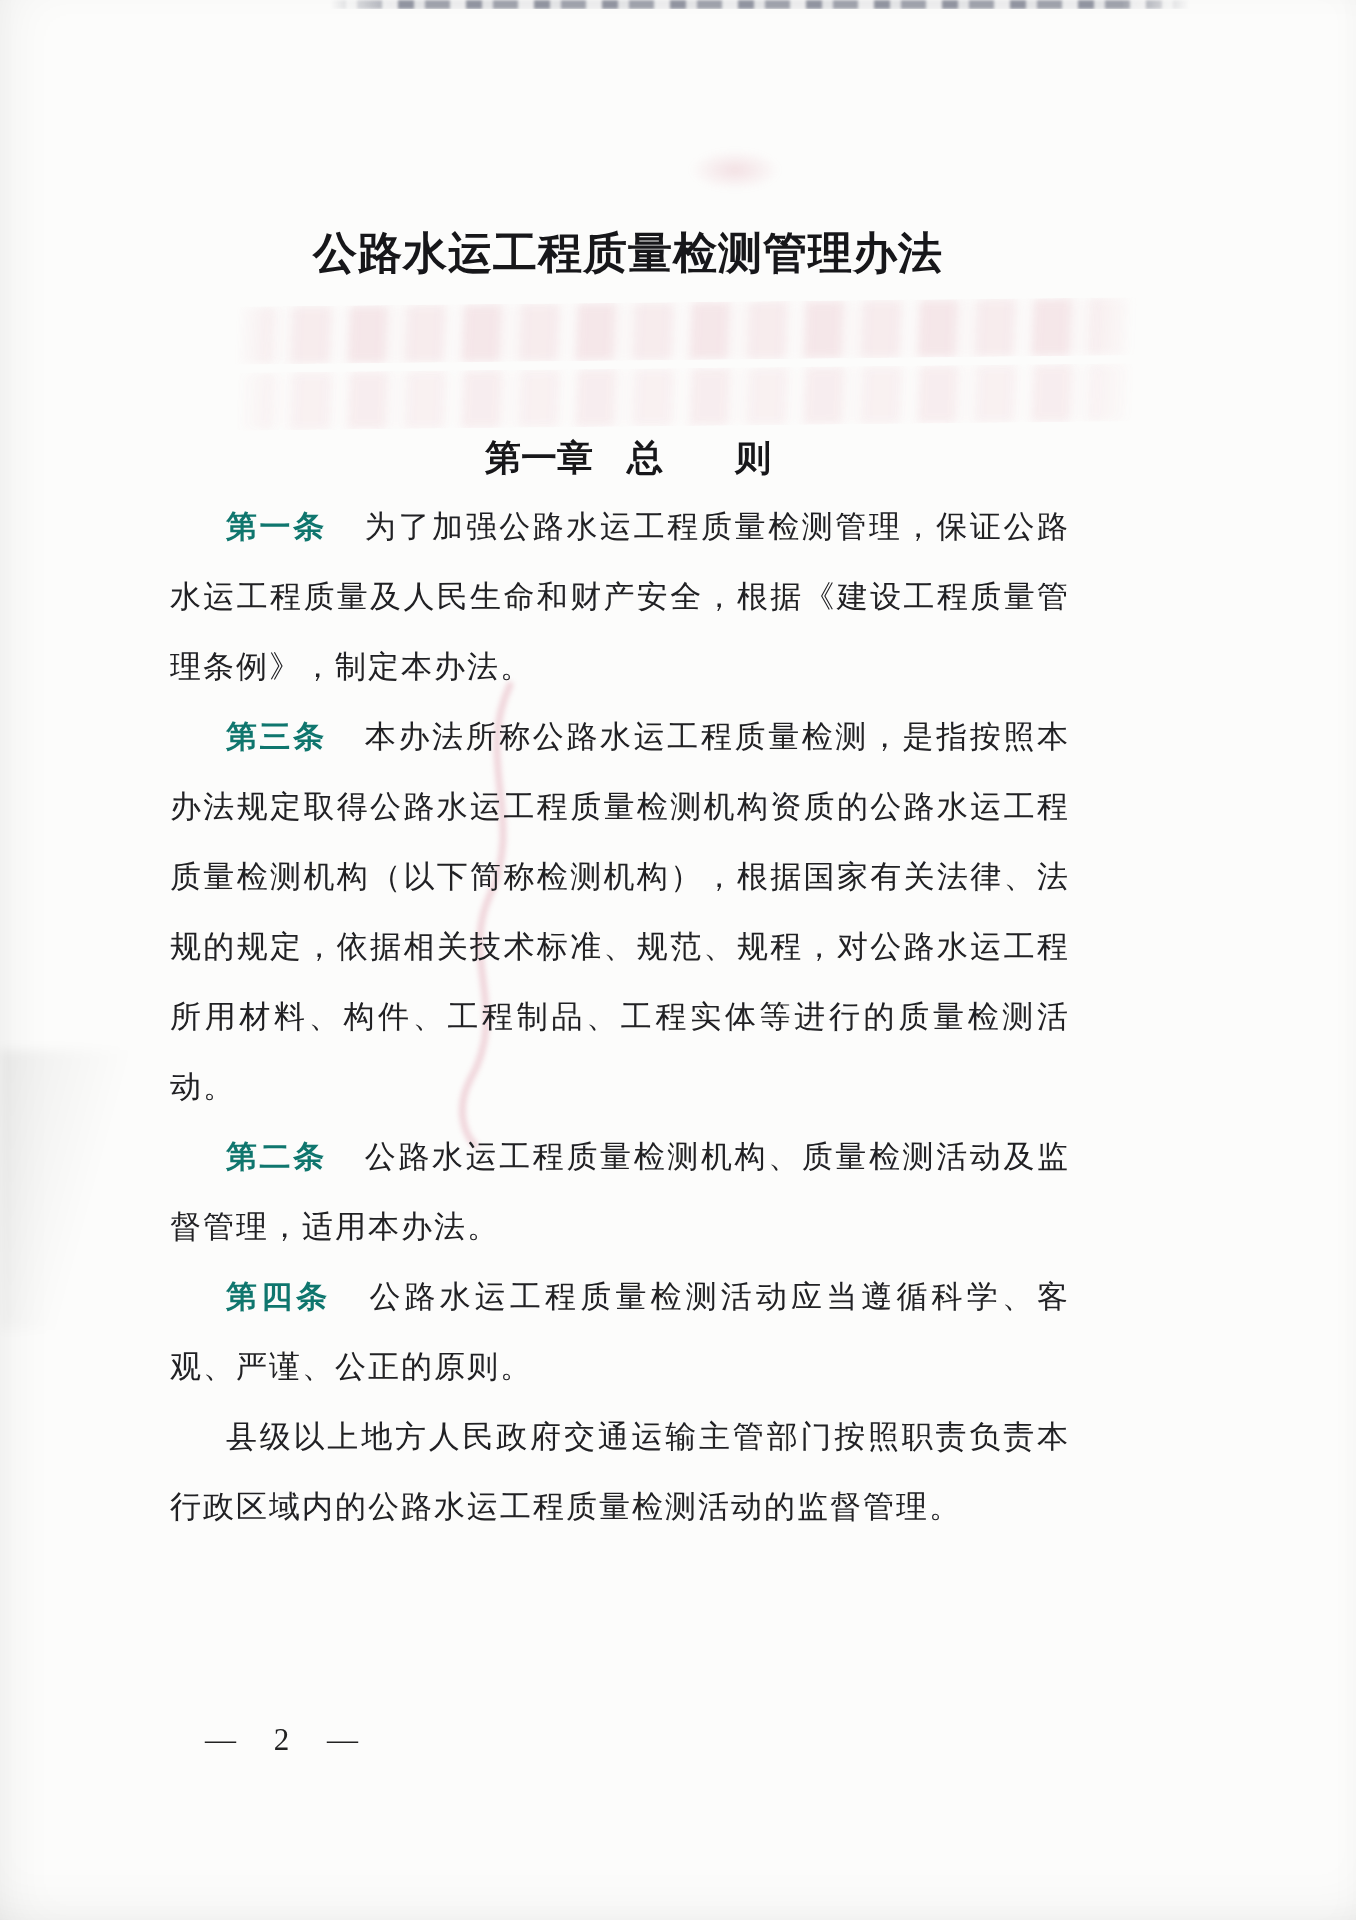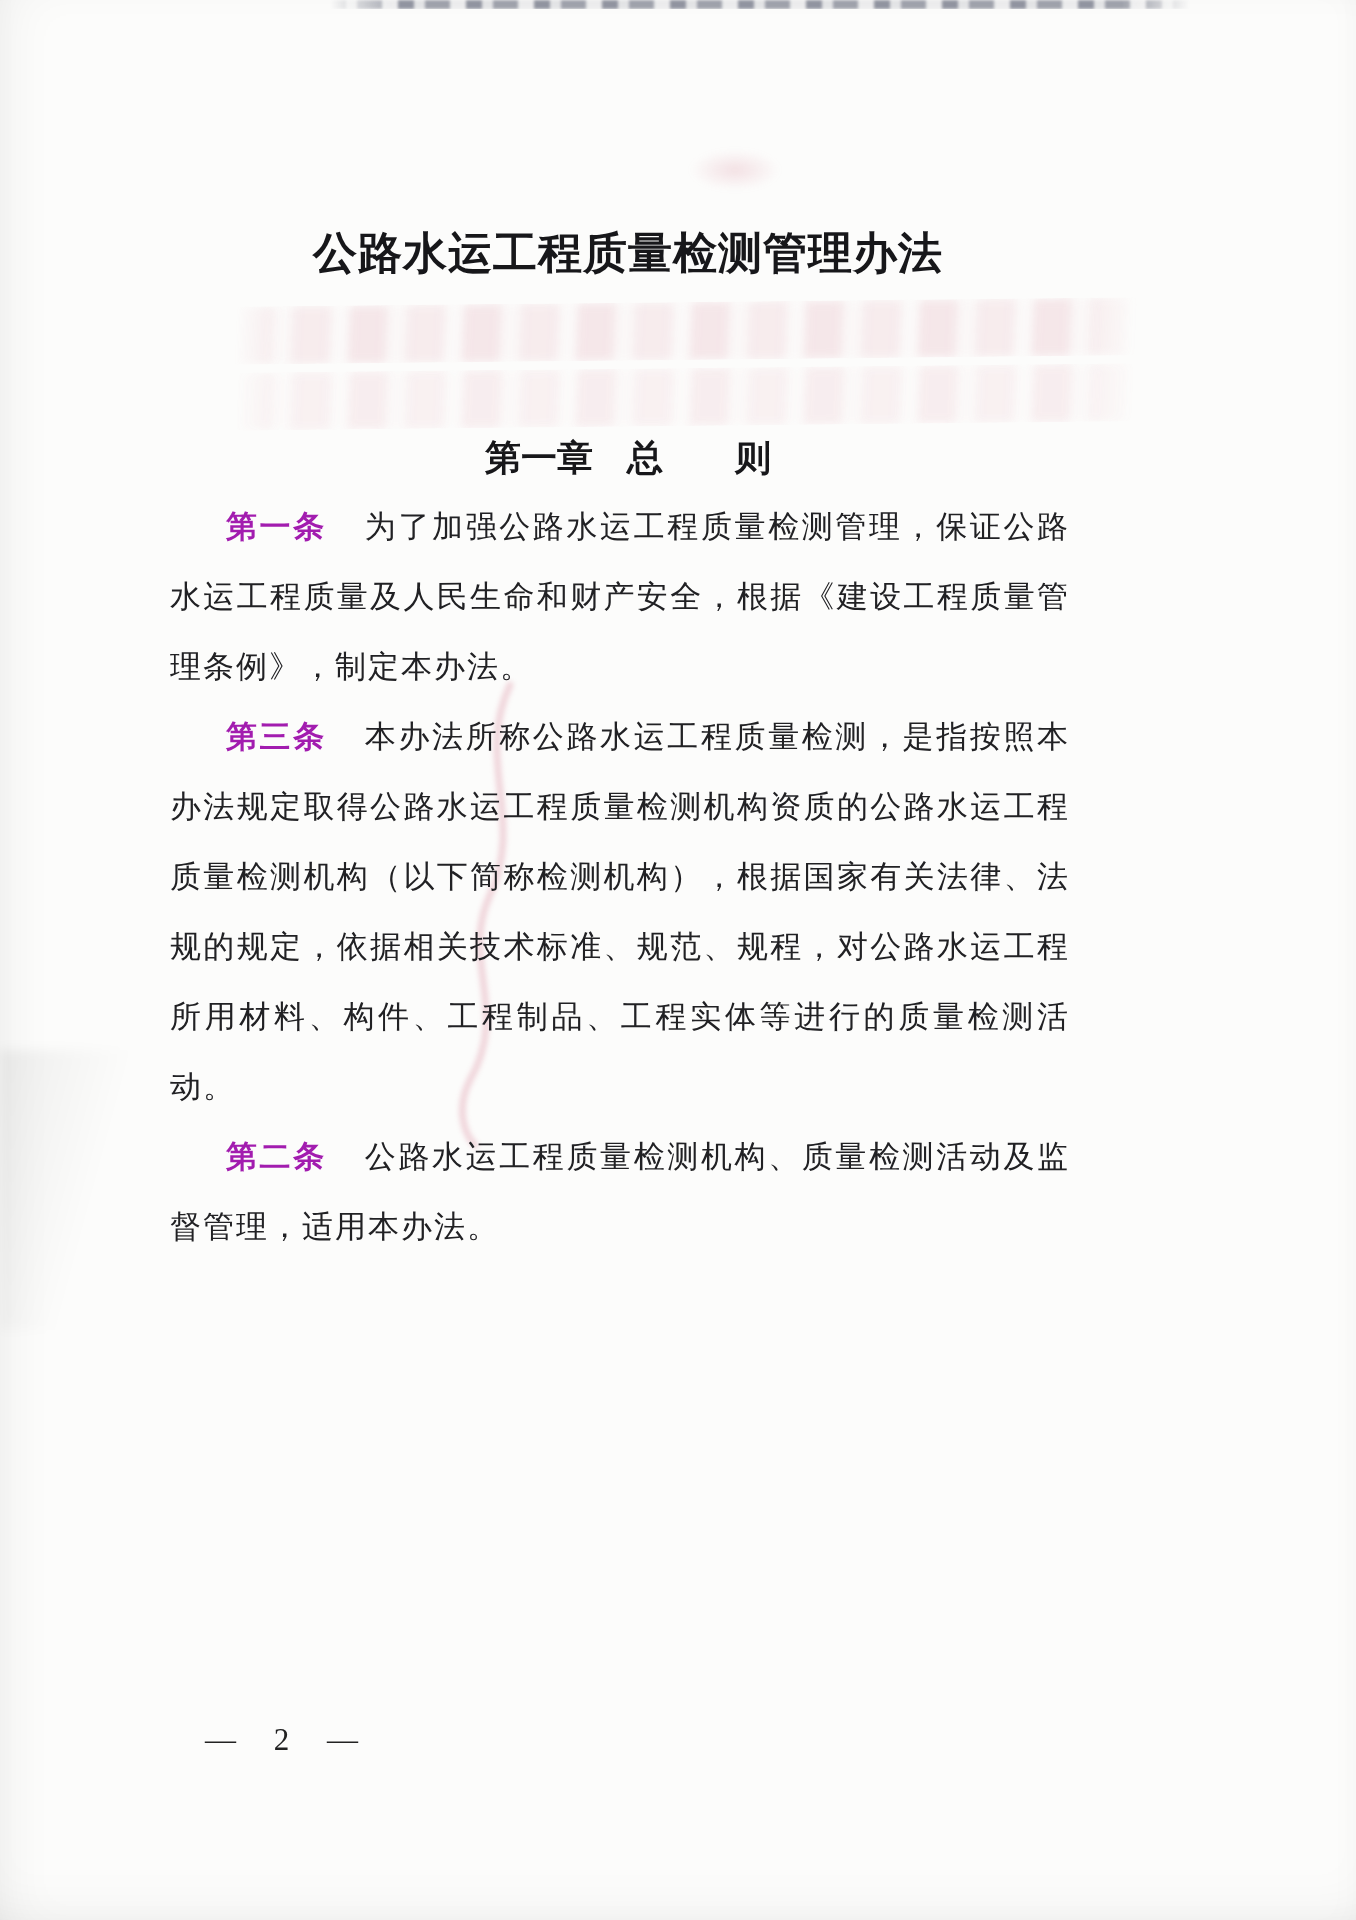--- a/index.html
+++ b/index.html
@@ -100,21 +100,21 @@
     color: #212124;
   }
   .para {
     margin: 0;
     text-indent: 56px;
   }
   .article-label {
     font-family: "Liberation Sans", "DejaVu Sans", sans-serif;
     font-weight: 700;
     margin-right: 38px;
-    color: #a21caf;
+    color: #0f766e;
   }
   .article-label:empty { margin-right: 0; }
   .page-number {
     position: absolute;
     left: 205px;
     top: 1722px;
     font-family: "Liberation Serif", "DejaVu Serif", serif;
     font-size: 31px;
     letter-spacing: 10px;
     word-spacing: 10px;
@@ -138,17 +138,19 @@
   <h1 class="doc-title">公路水运工程质量检测管理办法</h1>
 
   <h2 class="chapter-heading">
     <span>第一章</span><span class="chapter-name">总　　则</span>
   </h2>
 
   <div class="body-text">
     <p class="para"><span class="article-label">第一条</span><span>为了加强公路水运工程质量检测管理，保证公路水运工程质量及人民生命和财产安全，根据《建设工程质量管理条例》，制定本办法。</span></p>
     <p class="para"><span class="article-label">第三条</span><span>本办法所称公路水运工程质量检测，是指按照本办法规定取得公路水运工程质量检测机构资质的公路水运工程质量检测机构（以下简称检测机构），根据国家有关法律、法规的规定，依据相关技术标准、规范、规程，对公路水运工程所用材料、构件、工程制品、工程实体等进行的质量检测活动。</span></p>
     <p class="para"><span class="article-label">第二条</span><span>公路水运工程质量检测机构、质量检测活动及监督管理，适用本办法。</span></p>
+    <p class="para"><span class="article-label">第四条</span><span>公路水运工程质量检测活动应当遵循科学、客观、严谨、公正的原则。</span></p>
+    <p class="para"><span class="article-label"></span><span>县级以上地方人民政府交通运输主管部门按照职责负责本行政区域内的公路水运工程质量检测活动的监督管理。</span></p>
   </div>
 
   <div class="page-number">— 2 —</div>
 
 </div>
 
 </body></html>

